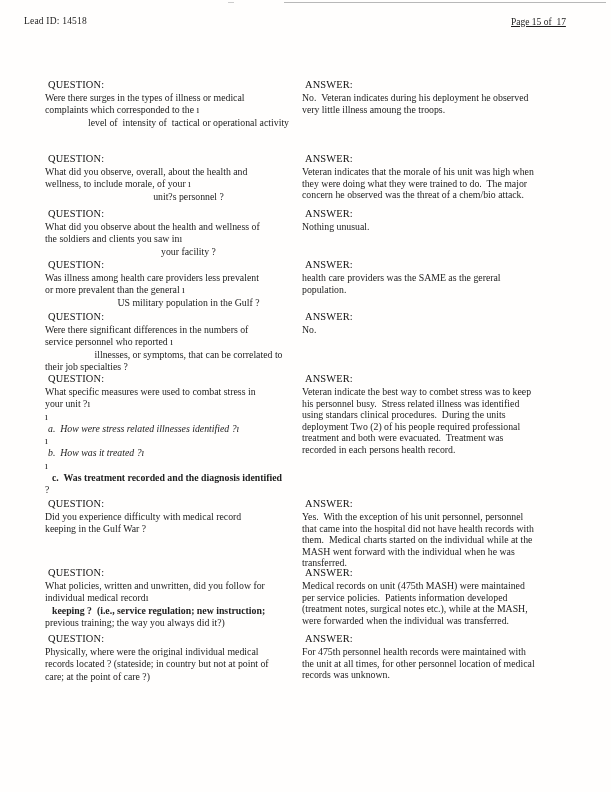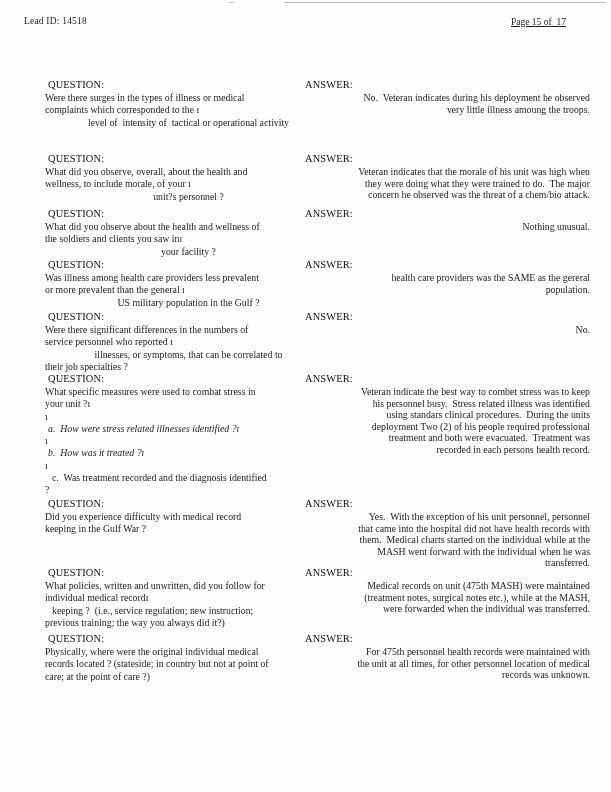--- a/index.html
+++ b/index.html
@@ -13,23 +13,23 @@
   }
   .hdr-lead{position:absolute;left:24px;top:16px;font-size:9.5px;letter-spacing:.2px;}
   .hdr-page{position:absolute;left:511px;top:17px;font-size:9.5px;white-space:pre;text-decoration:underline;}
   .artifact{position:absolute;height:1px;background:#b8b8b8;}
   .artifact.a2{background:#cccccc;}
   .qa-row{position:absolute;left:45px;width:545px;display:flex;align-items:flex-start;}
   .qcol{flex:0 0 257px;width:257px;}
   .acol{flex:1;min-width:0;}
   .sec-label{font-weight:normal;font-size:10.4px;line-height:14px;padding-left:3px;letter-spacing:.15px;color:#111;}
   .line{font-size:9.8px;line-height:12.3px;white-space:pre;color:#222;}
-  .acol .line{line-height:11.6px;text-align:right;}
+  .acol .line{line-height:11.6px;}
   .i1{padding-left:30px;text-align:center;}
-  .i2{padding-left:7px;}
+  .i2{padding-left:7px;font-weight:bold;}
   .i3{padding-left:3px;font-style:italic;}
 </style>
 </head>
 <body>
 
 <div class="page">
   <div class="artifact" style="left:284px;top:2px;width:322px;"></div>
   <div class="artifact a2" style="left:228px;top:2px;width:6px;"></div>
 
   <div class="hdr-lead">Lead ID: 14518</div>
@@ -143,20 +143,21 @@
         <div class="qcol">
           <div class="sec-label">QUESTION:</div>
           <div class="line">What policies, written and unwritten, did you follow for</div>
           <div class="line">individual medical recordı</div>
           <div class="line i2">keeping ?  (i.e., service regulation; new instruction;</div>
           <div class="line">previous training; the way you always did it?)</div>
         </div>
         <div class="acol">
           <div class="sec-label">ANSWER:</div>
           <div class="line">Medical records on unit (475th MASH) were maintained</div>
+          <div class="line">per service policies.  Patients information developed</div>
           <div class="line">(treatment notes, surgical notes etc.), while at the MASH,</div>
           <div class="line">were forwarded when the individual was transferred.</div>
         </div>
       </div>
       <div class="qa-row" style="top: 632px;">
         <div class="qcol">
           <div class="sec-label">QUESTION:</div>
           <div class="line">Physically, where were the original individual medical</div>
           <div class="line">records located ? (stateside; in country but not at point of</div>
           <div class="line">care; at the point of care ?)</div>

